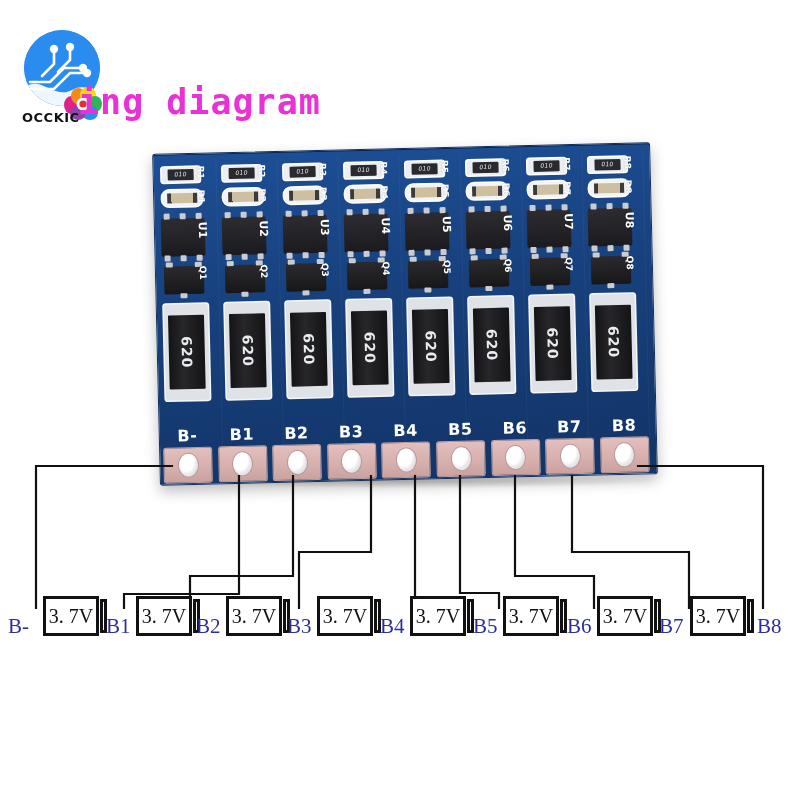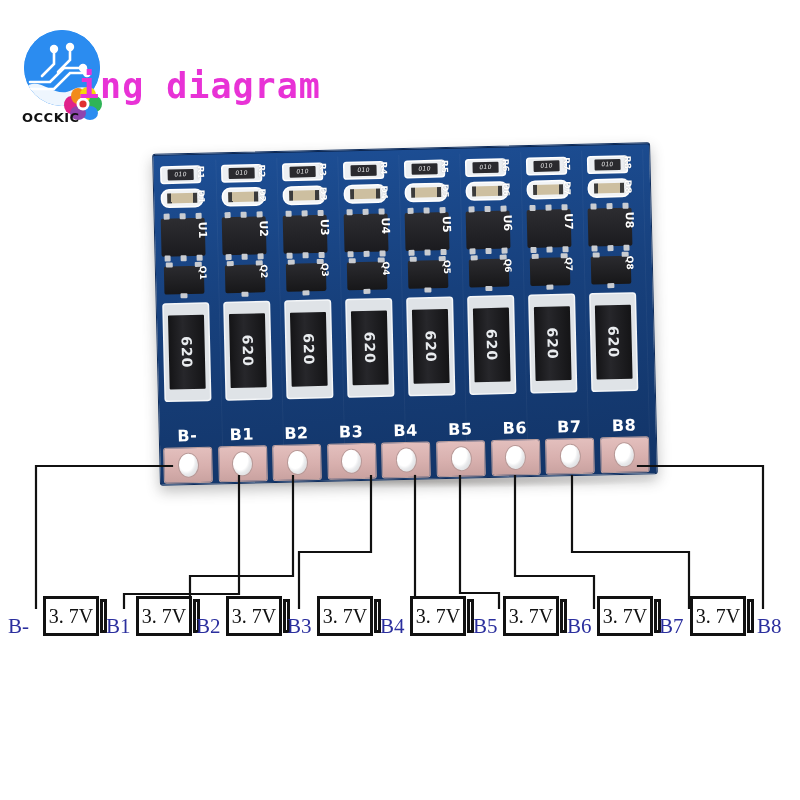--- a/index.html
+++ b/index.html
@@ -51,21 +51,21 @@
   #logo-flower {
     position: absolute;
     left: 62px;
     top: 62px;
     width: 42px;
     height: 40px;
   }
   #title-text {
     position: absolute;
     left: 78px;
-    top: 44px;
+    top: 60px;
     font-family: "DejaVu Sans Mono", monospace;
     font-size: 35px;
     font-weight: 700;
     color: #e832d6;
     letter-spacing: 1px;
     white-space: nowrap;
   }
 
   
   #board-wrap {

